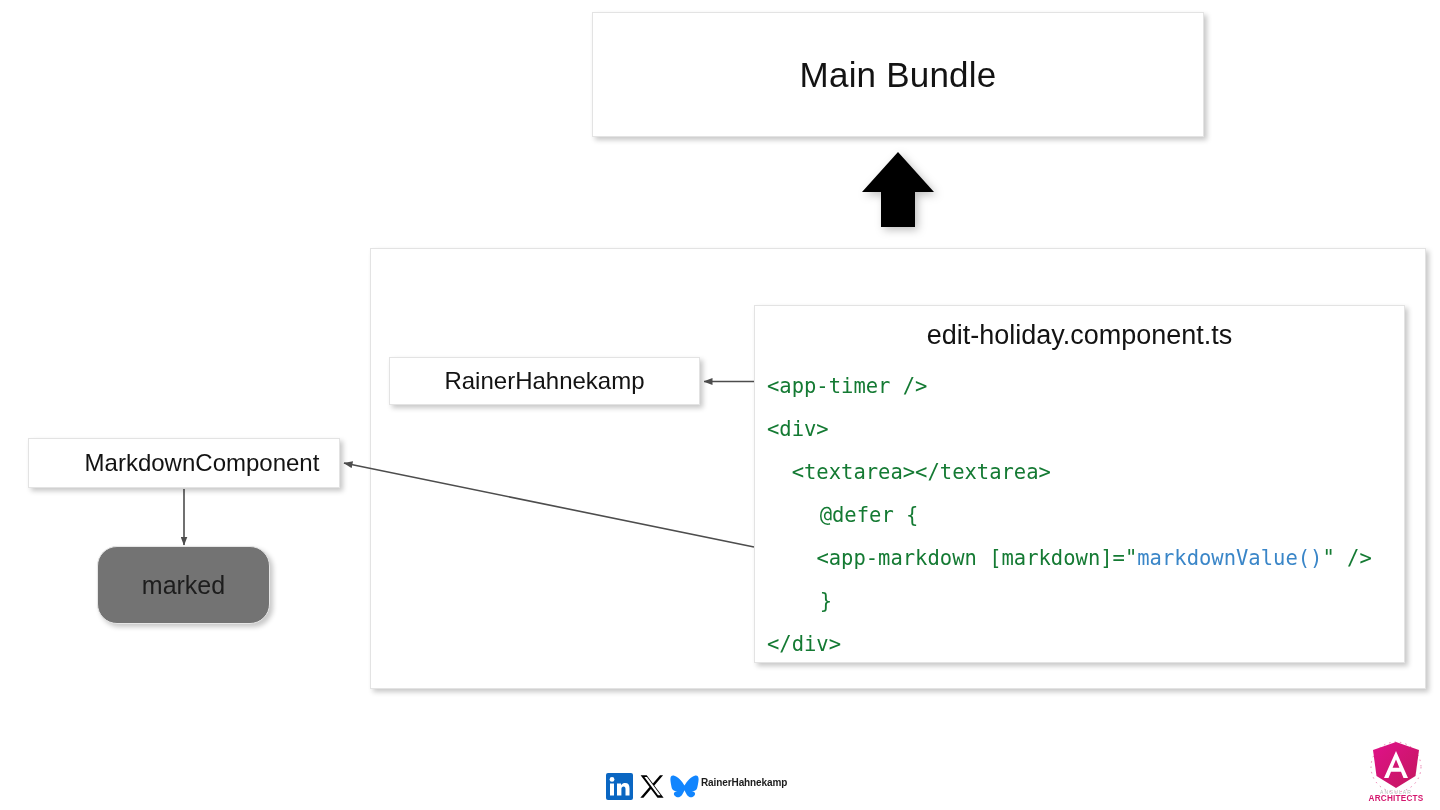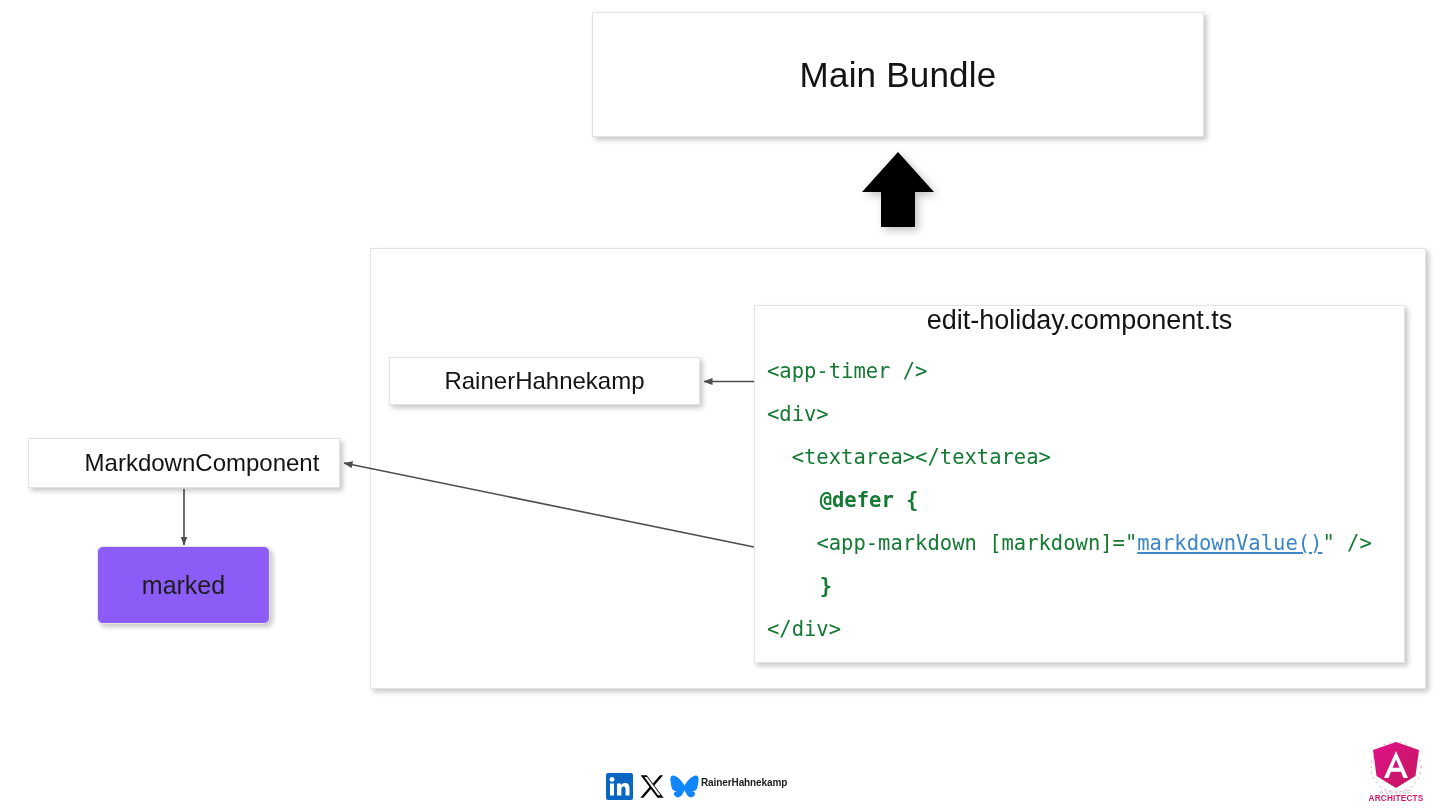--- a/index.html
+++ b/index.html
@@ -65,51 +65,52 @@
   #markdown-component-box {
     left: 28px; top: 438px;
     width: 312px; height: 50px; padding-left: 36px;
   }
   #markdown-component-label { font-size: 24px; color: #131313; }
 
   
   #marked-box {
     left: 97px; top: 546px;
     width: 173px; height: 78px;
-    background: #8b5cf6;
+    background: #737373;
     border: 1px solid #e6e6e6;
-    border-radius: 6px;
+    border-radius: 20px;
   }
   #marked-label { font-size: 25px; color: #1d1d1d; }
 
   
   #code-card {
     left: 754px; top: 305px;
     width: 651px; height: 358px;
     display: block;
     padding: 0;
   }
   #code-title {
     text-align: center;
     font-size: 27px;
     color: #131313;
+    margin-top: 15px;
     line-height: 1.1;
   }
   #code-listing {
     margin: 14px 8px 0 12px;
     font-family: "DejaVu Sans Mono", monospace;
     font-size: 20.5px;
     line-height: 43px;
     white-space: pre;
     color: #147a33;
   }
   .code-line { white-space: pre; }
   .tok-green { color: #147a33; }
-  .tok-green-bold { color: #147a33; font-weight: bold; padding-left: 28px; }
-  .tok-blue { color: #3a86c8; text-decoration: underline; }
+  .tok-green-bold { color: #147a33; font-weight: normal; padding-left: 28px; }
+  .tok-blue { color: #3a86c8; }
 
   
   #connectors {
     position: absolute;
     left: 0; top: 0;
     width: 1440px; height: 810px;
     pointer-events: none;
   }
 
   

